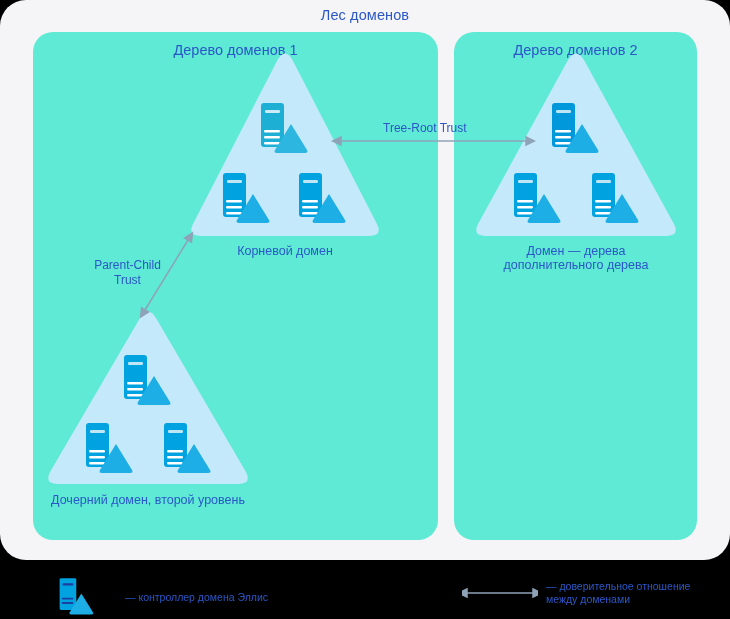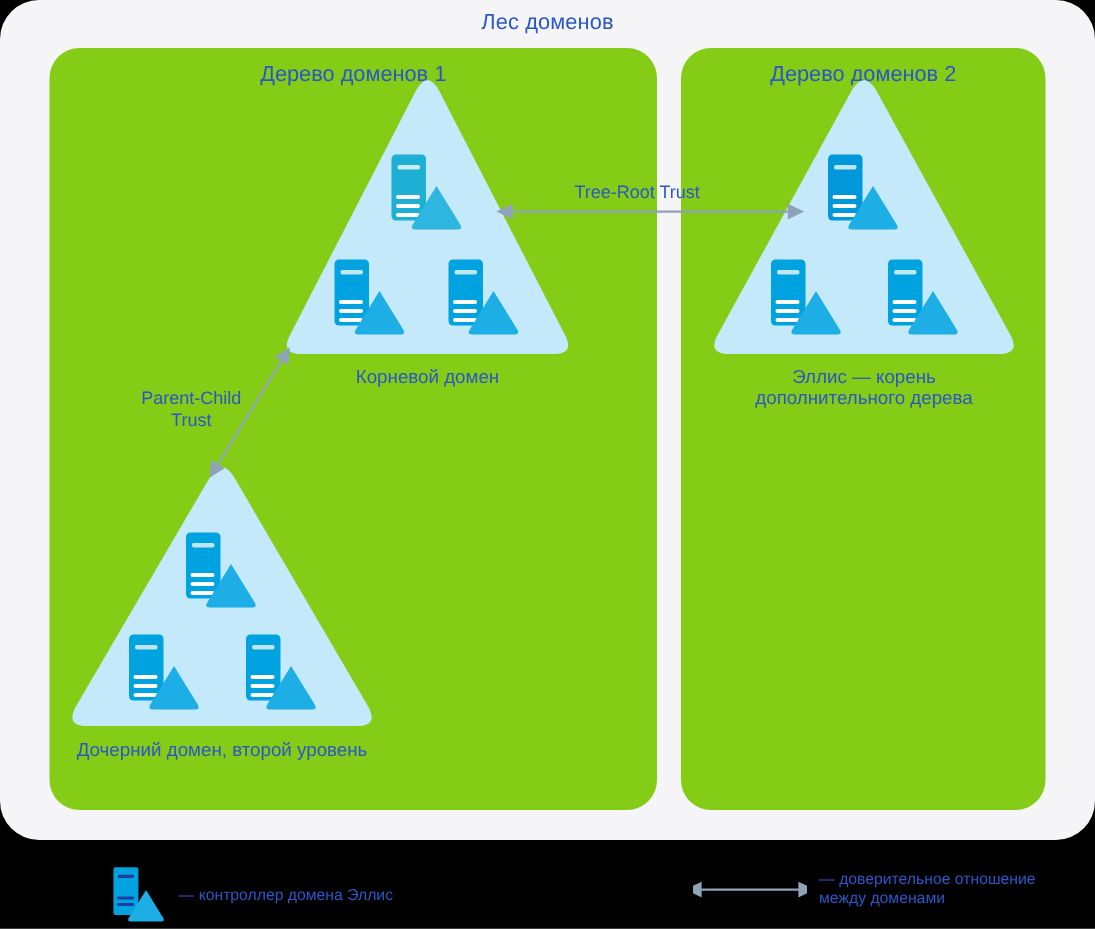--- a/index.html
+++ b/index.html
@@ -35,21 +35,21 @@
     width: 730px;
     text-align: center;
     font-size: 14.5px;
     color: #2B57C7;
     letter-spacing: 0.1px;
   }
 
   
   .tree-panel {
     position: absolute;
-    background: #84cc16;
+    background: #5eead4;
     border-radius: 20px;
     box-sizing: border-box;
   }
   #tree-panel-1 {
     left: 33px;
     top: 32px;
     width: 405px;
     height: 508px;
   }
   #tree-panel-2 {
@@ -265,21 +265,21 @@
         <svg width="60" height="58" viewBox="0 0 60 58">
           <rect x="6" y="3" width="23" height="44" rx="3" fill="#00A3E0"></rect>
           <rect x="10" y="10" width="15" height="3" rx="1.2" fill="#BFE6F5"></rect>
           <rect x="9" y="30" width="16" height="2.6" rx="1.3" fill="#FFFFFF"></rect>
           <rect x="9" y="36" width="16" height="2.6" rx="1.3" fill="#FFFFFF"></rect>
           <rect x="9" y="42" width="16" height="2.6" rx="1.3" fill="#FFFFFF"></rect>
           <path d="M36 24 L52 50 Q53.5 53 50 53 L22 53 Q18.5 53 20 50 Z" fill="#1CAEE4"></path>
         </svg>
       </div>
     </div>
-    <div class="domain-label" style="top:192px;">Эллис — корень</div>
+    <div class="domain-label" style="top:192px;">Домен — дерева</div>
     <div class="domain-label" style="top:206px;">дополнительного дерева</div>
   </div>
 
   <svg class="arrow-layer">
     <defs>
       <marker id="ah-start" markerWidth="9" markerHeight="9" refX="7.5" refY="4" orient="auto">
         <path d="M8,0.5 L8,7.5 L0.8,4 Z" fill="#8FA3B8"></path>
       </marker>
       <marker id="ah-end" markerWidth="9" markerHeight="9" refX="1.5" refY="4" orient="auto">
         <path d="M1,0.5 L1,7.5 L8.2,4 Z" fill="#8FA3B8"></path>
@@ -299,21 +299,21 @@
 
   <div class="trust-label" style="left:383px; top:121px;">Tree-Root Trust</div>
 
   <div class="trust-label" style="left:85px; top:258px; width:85px;">Parent-Child</div>
   <div class="trust-label" style="left:85px; top:273px; width:85px;">Trust</div>
 
 </div>
 
 <div id="legend">
 
-  <div class="legend-item" style="left:71px; top:10px;">
+  <div class="legend-item" style="left:55px; top:10px;gap:22px;">
     <svg width="44" height="42" viewBox="0 0 60 58">
       <rect x="6" y="3" width="23" height="44" rx="2" fill="#00A3E0"></rect>
       <rect x="10" y="10" width="15" height="3" rx="1.2" fill="#1C3FA0"></rect>
       <rect x="9" y="30" width="16" height="2.6" rx="1.3" fill="#1C3FA0"></rect>
       <rect x="9" y="36" width="16" height="2.6" rx="1.3" fill="#1C3FA0"></rect>
       <path d="M36 24 L52 50 Q53.5 53 50 53 L22 53 Q18.5 53 20 50 Z" fill="#1CAEE4"></path>
     </svg>
     <div class="legend-text">— контроллер домена Эллис</div>
   </div>
 

